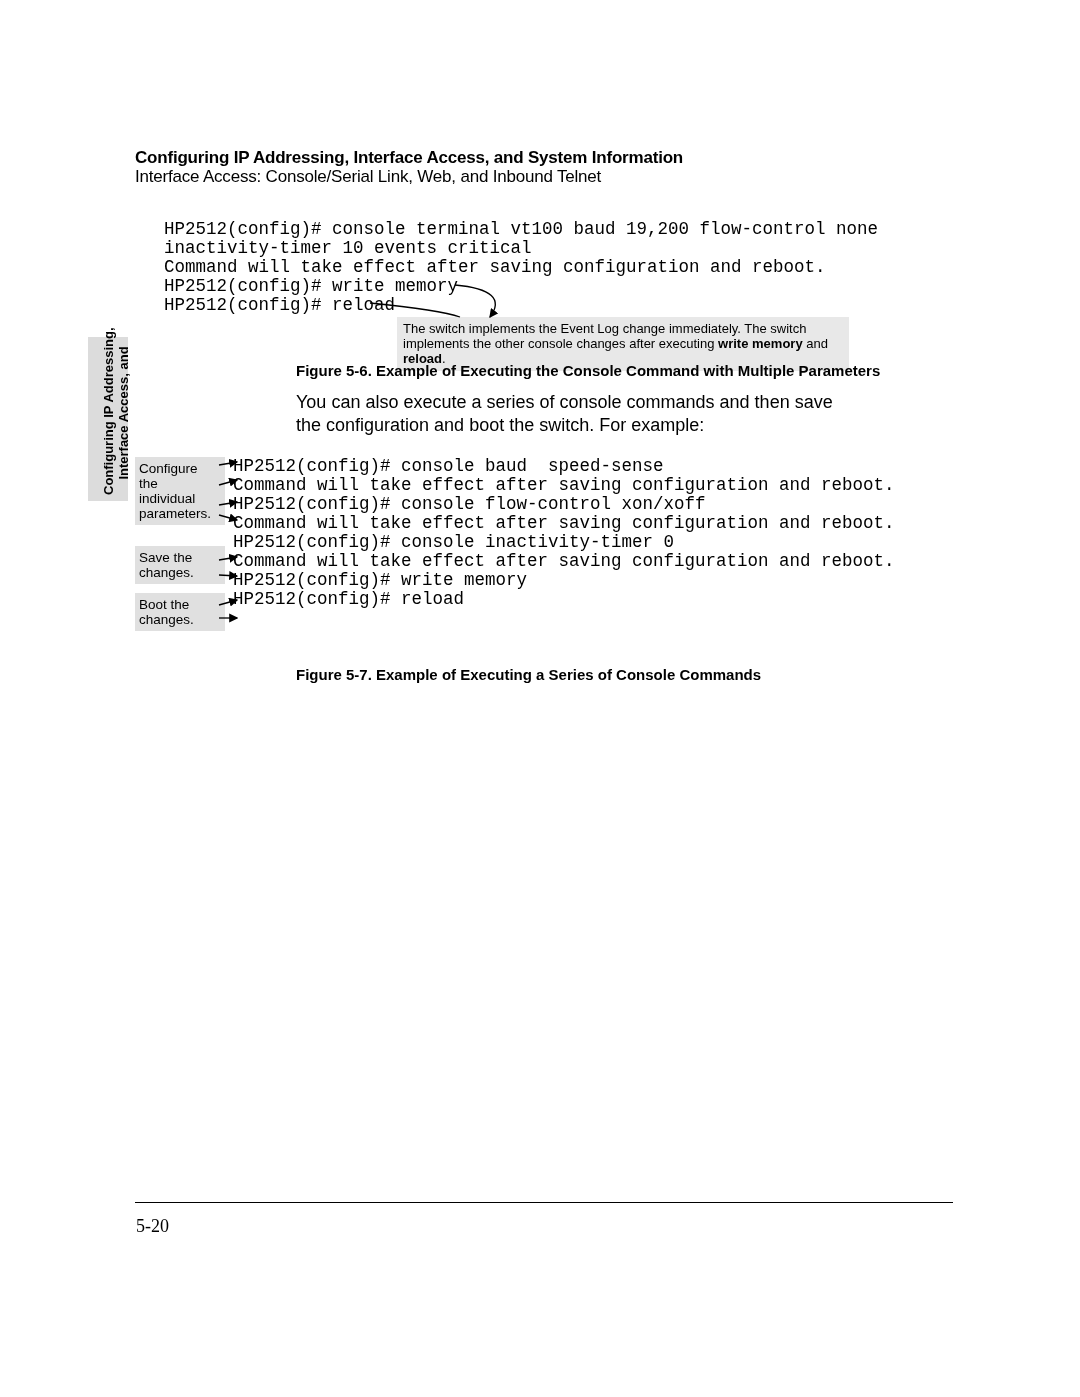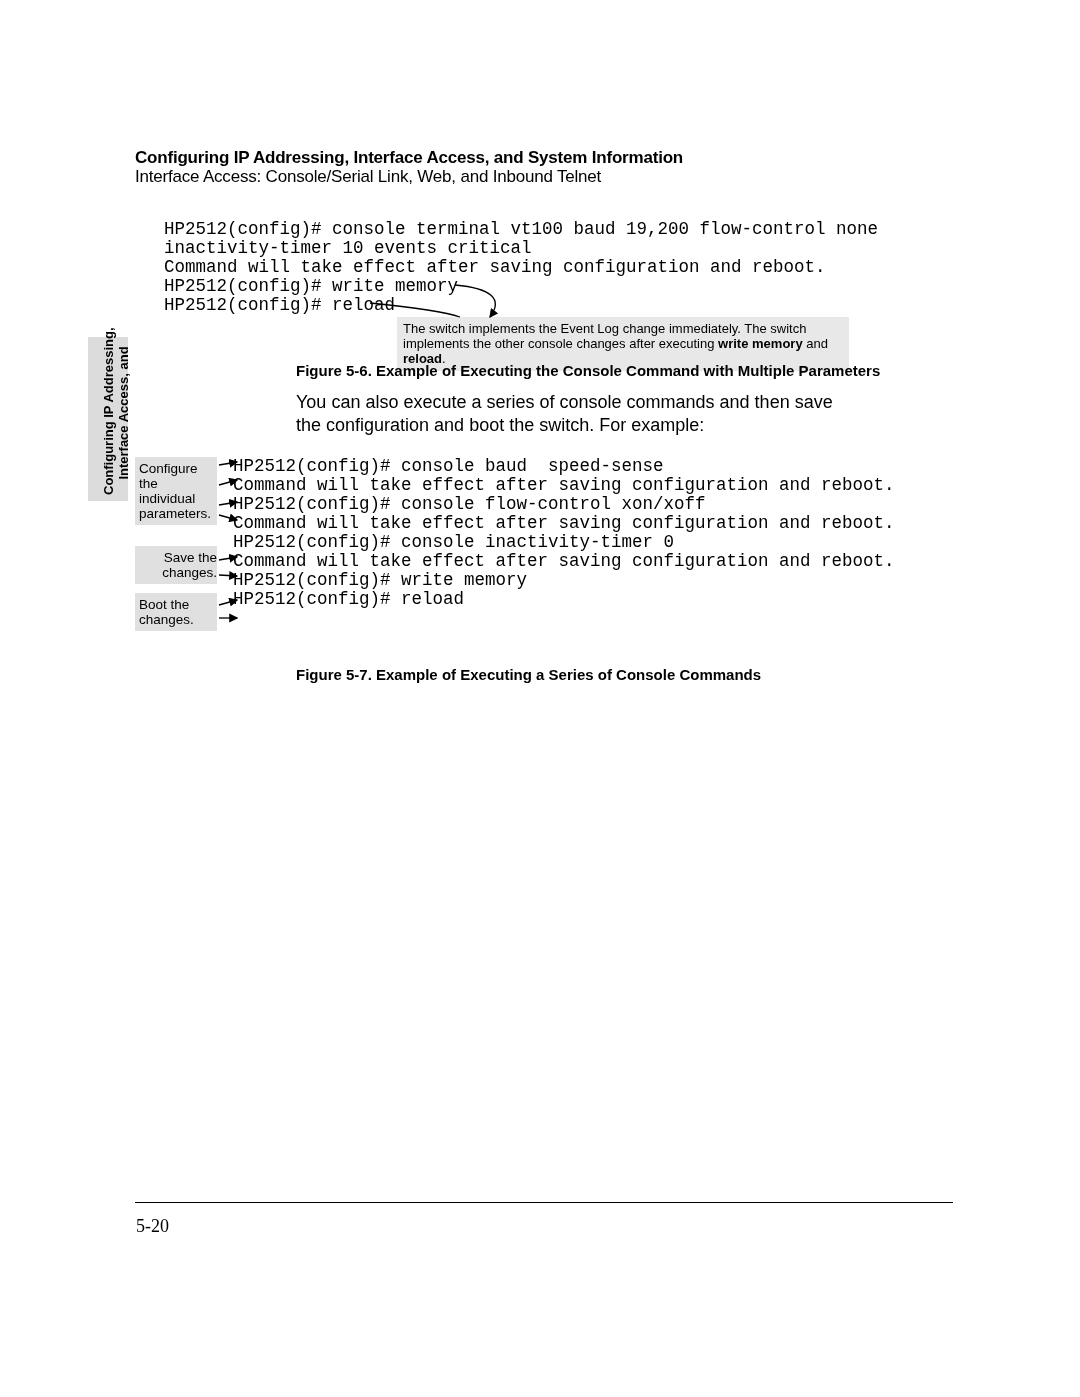--- a/index.html
+++ b/index.html
@@ -109,25 +109,25 @@
   }
 
   
   .anno {
     position: absolute;
     left: 135px;
     width: 78px;
     background: #e0e0e0;
     font-size: 13.5px;
     line-height: 15px;
-    padding: 4px 0 4px 4px;
+    padding: 4px 8px 4px 4px;
     font-family: Arial, Helvetica, sans-serif;
   }
   .anno1 { top: 457px; }
-  .anno2 { top: 546px; text-align: right; }
+  .anno2 { top: 546px; }
   .anno3 { top: 593px; }
 
   
   .block2 { left: 233px; top: 457px; }
 
   
   svg.arrows {
     position: absolute;
     left: 0; top: 0;
     width: 1080px;

